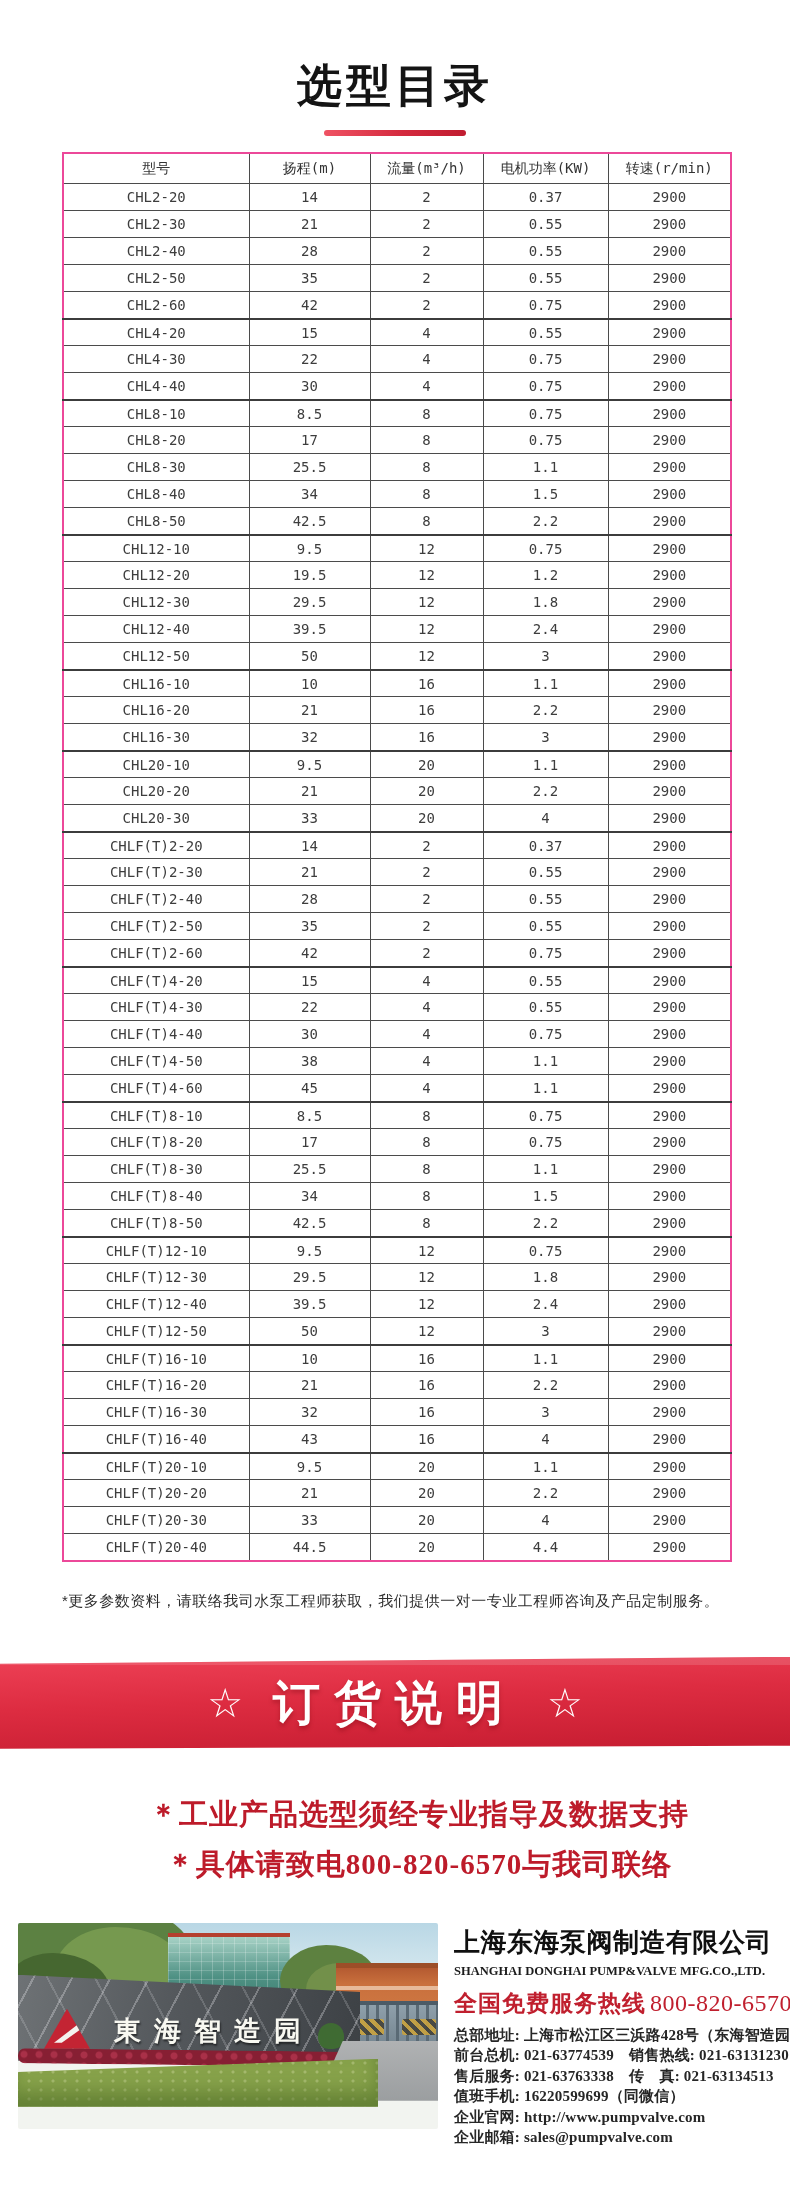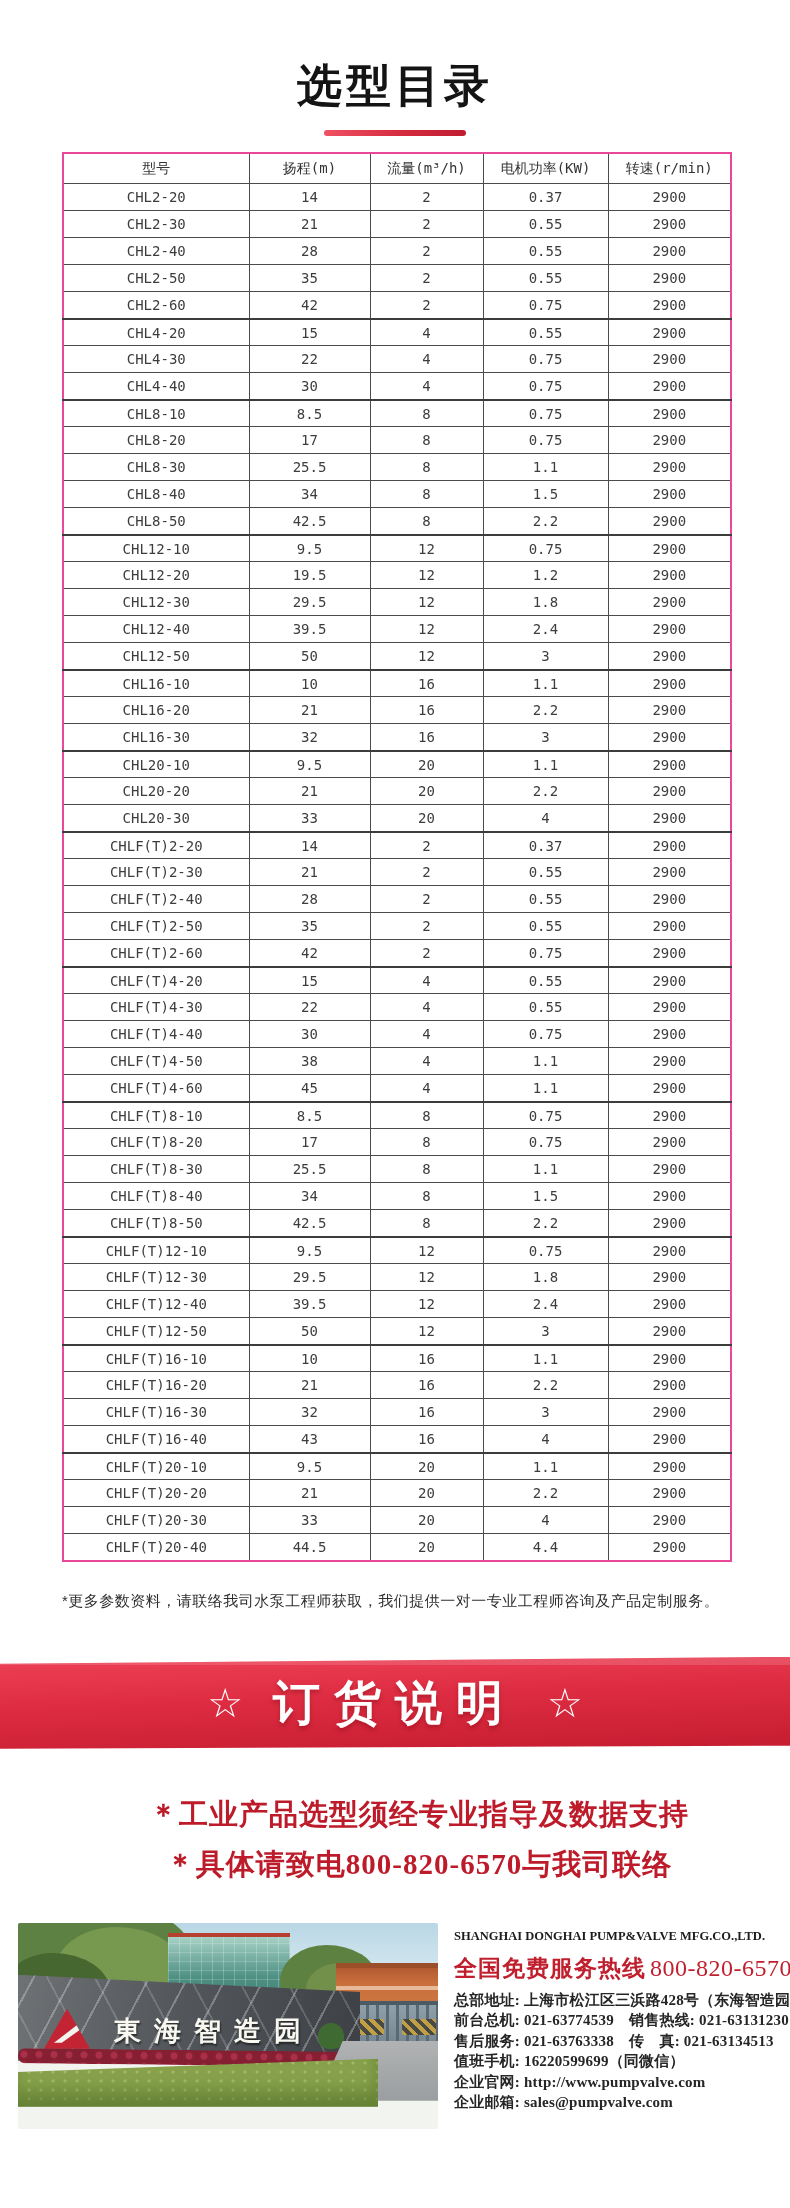--- a/index.html
+++ b/index.html
@@ -578,20 +578,21 @@
         <span class="logo-cut"></span>
       </div>
       <div class="ph photo-sign">東海智造园</div>
       <div class="ph ph-plant"></div>
       <div class="ph ph-hedge"></div>
       <div class="ph ph-driveway"></div>
       <div class="ph ph-lawn"></div>
     </div>
 
     <div class="company-info">
+      <h2 class="company-name-cn">上海东海泵阀制造有限公司</h2>
       <div class="company-name-en">SHANGHAI DONGHAI PUMP&amp;VALVE MFG.CO.,LTD.</div>
       <div class="hotline">
         <span class="hotline-label">全国免费服务热线</span>
         <span class="hotline-number">800-820-6570</span>
       </div>
       <ul class="contact-list">
           <li>总部地址: 上海市松江区三浜路428号（东海智造园）</li>
           <li>前台总机: 021-63774539　销售热线: 021-63131230</li>
           <li>售后服务: 021-63763338　传　真: 021-63134513</li>
           <li>值班手机: 16220599699（同微信）</li>

